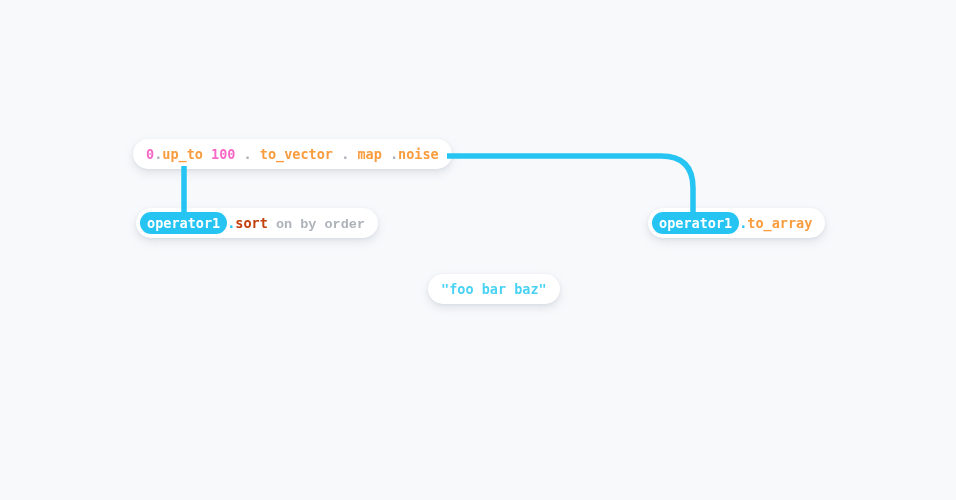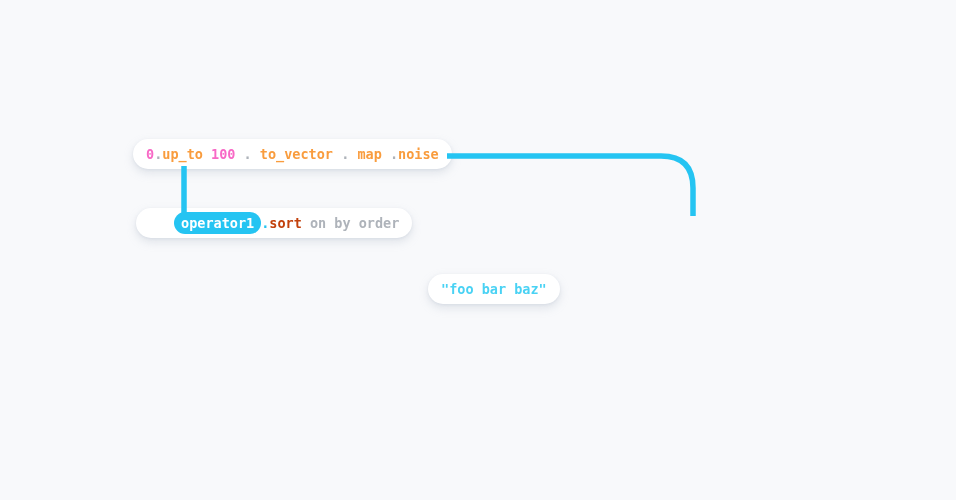--- a/index.html
+++ b/index.html
@@ -43,21 +43,20 @@
     z-index: 1;
   }
   .node-pad { padding: 0 13px; }
   .node-pill-pad { padding: 0 13px 0 4px; }
   .pill {
     display: inline-block;
     color: #ffffff;
     border-radius: 11px;
     padding: 2px 7px;
     line-height: 18px;
-    margin-left: 34px;
   }
   #node-expression { left: 133px; top: 139px; }
   #node-sort       { left: 136px; top: 208px; }
   #node-to-array   { left: 648px; top: 208px; }
   #node-string     { left: 428px; top: 274px; }
 </style>
 </head>
 <body style="background: rgb(248, 249, 251);">
 
 <div id="canvas">
@@ -65,21 +64,24 @@
   <svg id="wires" width="956" height="500" viewBox="0 0 956 500" xmlns="http://www.w3.org/2000/svg">
     <path class="edge" d="M 184 166 L 184 216" style="stroke: rgb(37, 196, 242);"></path>
     <path class="edge" d="M 447 156 L 661 156 Q 693 156 693 188 L 693 216" style="stroke: rgb(37, 196, 242);"></path>
   </svg>
 
   <div class="node node-pad" id="node-expression" style="background: rgb(255, 255, 255);">
     <span class="code"><span style="color: rgb(248, 105, 198);">0</span><span style="color: rgb(174, 179, 186);">.</span><span style="color: rgb(249, 156, 61);">up_to</span><span style="color: rgb(174, 179, 186);"> </span><span style="color: rgb(248, 105, 198);">100</span><span style="color: rgb(174, 179, 186);"> . </span><span style="color: rgb(249, 156, 61);">to_vector</span><span style="color: rgb(174, 179, 186);"> . </span><span style="color: rgb(249, 156, 61);">map</span><span style="color: rgb(174, 179, 186);"> .</span><span style="color: rgb(249, 156, 61);">noise</span></span>
   </div>
 
   <div class="node node-pill-pad" id="node-sort" style="background: rgb(255, 255, 255);">
-    <span class="code"><span class="pill" style="color: rgb(255, 255, 255); background: rgb(37, 196, 242);">operator1</span><span style="color: rgb(37, 196, 242);">.</span><span style="color: #c2410c;">sort</span><span style="color: rgb(174, 179, 186);"> on by order</span></span>
+    <span class="code"><span class="pill" style="color: rgb(255, 255, 255); background: rgb(37, 196, 242);">operator1</span><span style="color: rgb(37, 196, 242);">.</span><span style="color: #c2410c;">sort</span><span style="color: rgb(174, 179, 186); font-family: Liberation Mono, monospace;"> on by order</span></span>
   </div>
 
+  <div class="node node-pill-pad" id="node-to-array" style="background: rgb(255, 255, 255);">
+    <span class="code"><span class="pill" style="color: rgb(255, 255, 255); background: rgb(37, 196, 242);">operator1</span><span style="color: rgb(37, 196, 242);">.</span><span style="color: rgb(249, 156, 61);">to_array</span></span>
+  </div>
 
   <div class="node node-pad" id="node-string" style="background: rgb(255, 255, 255);">
     <span class="code"><span style="color: rgb(73, 210, 244);">"foo bar baz"</span></span>
   </div>
 
 </div>
 
 </body></html>

